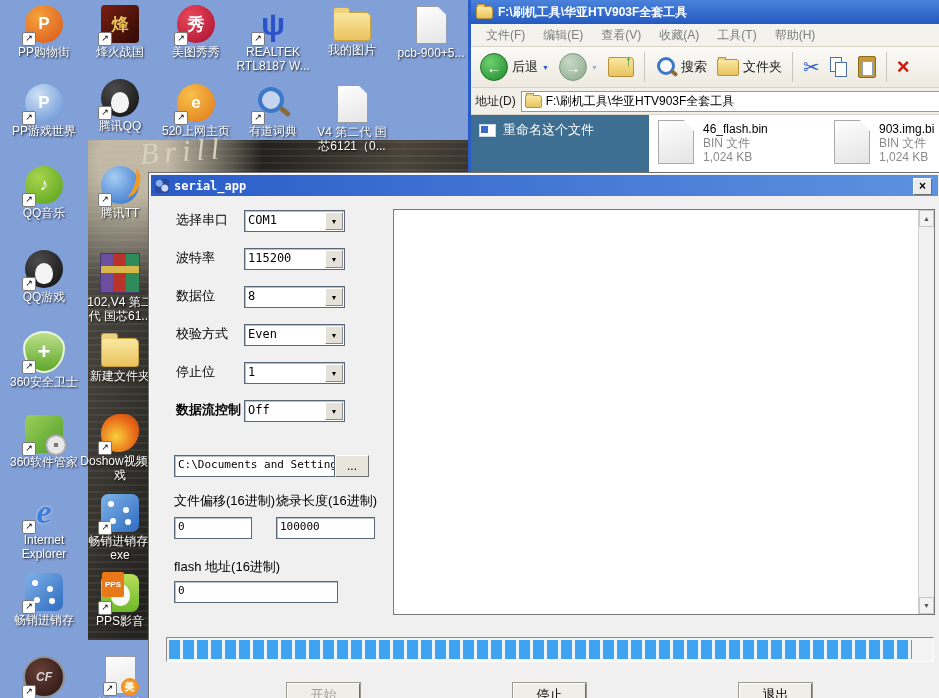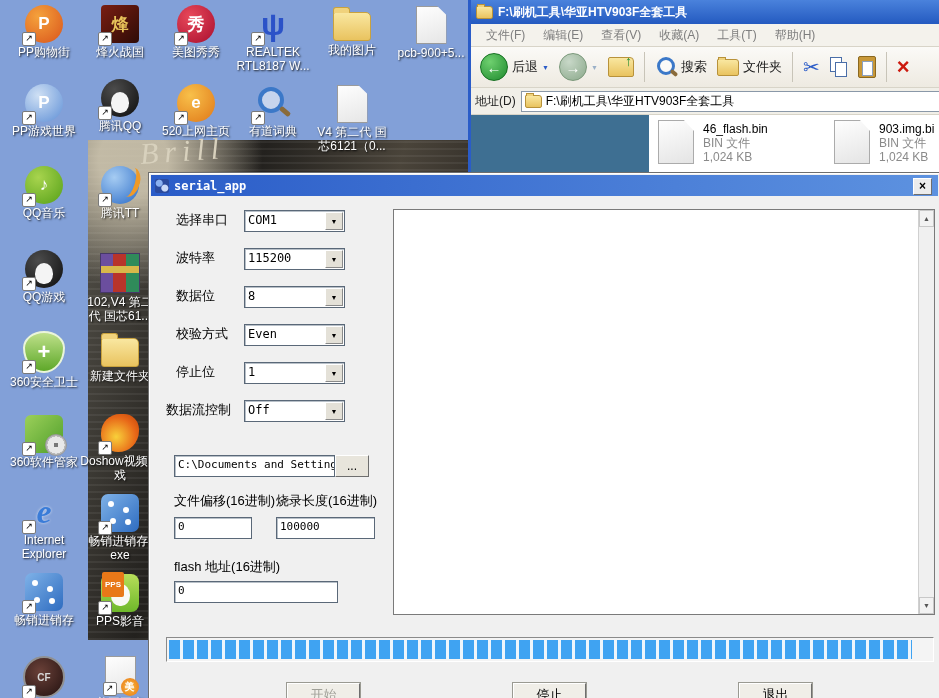--- a/index.html
+++ b/index.html
@@ -61,21 +61,21 @@
     background:#fff;box-shadow:15px 6px 0 #fff,2px 17px 0 #fff,17px 18px 0 #fff;}
   .sh-flame{border-radius:50% 40% 55% 45%;
     background:radial-gradient(circle at 40% 60%,#F8D03A,#E86818 60%,#C04008);}
   .sh-pps{border-radius:8px;background:linear-gradient(#B8DE5A,#6EB82A);}
   .sh-pps::after{content:"";position:absolute;left:10px;top:10px;width:19px;height:22px;
     background:#F8F8F4;border-radius:50% 50% 46% 46%;}
   .sh-pps .glyph{inset:auto;top:-2px;left:1px;font-size:8px;background:#E87818;
     padding:8px 3px;border-radius:2px;z-index:1;}
   .sh-cf{border-radius:50%;border:2px solid #909090;
     background:radial-gradient(circle at 40% 35%,#6A4038,#221110);}
-  .sh-cf .glyph{font-size:10px;color:#D8D8D8;}
+  .sh-cf .glyph{font-size:12px;font-style:italic;color:#D8D8D8;}
   .sh-antenna .glyph{color:#2B52C8;font-size:32px;}
 
   
   .explorer{position:absolute;left:468px;top:0;width:474px;height:172px;z-index:3;
     background:#fff;border-left:3px solid #2A5CC8;overflow:hidden;}
   .x-title{height:24px;background:linear-gradient(#4A82DC,#245AC0);display:flex;
     align-items:center;padding:0 5px;color:#fff;font-size:12px;font-weight:bold;gap:5px;}
   .mini-folder{display:inline-block;width:15px;height:11px;background:linear-gradient(#F9E7A0,#E9C35F);
     border:1px solid #B8923A;border-radius:1px 3px 2px 2px;position:relative;}
   .mini-folder::before{content:"";position:absolute;top:-3px;left:0;width:6px;height:2px;
@@ -456,20 +456,24 @@
     </div>
     <div class="x-addr">
       <span class="addr-label">地址(D)</span>
       <div class="addr-input">
         <span class="mini-folder"></span>
         <span>F:\刷机工具\华亚HTV903F全套工具</span>
       </div>
     </div>
     <div class="x-content">
       <div class="taskpane">
+        <div class="tp-item">
+          <span class="rename-ic"></span>
+          <span>重命名这个文件</span>
+        </div>
       </div>
       <div class="filelist">
           <div class="fitem" style="left: 9px;">
             <div class="file-page"></div>
             <div class="fmeta">
               <div class="fname">46_flash.bin</div>
               <div class="fsub">BIN 文件</div>
               <div class="fsub">1,024 KB</div>
             </div>
           </div>
@@ -522,21 +526,21 @@
           </div>
         </div>
         <div class="frow" style="top: 189px;">
           <span class="flabel" style="left: 27px;">停止位</span>
           <div class="combo">
             <span class="cval">1</span>
             <span class="cbtn">▼</span>
           </div>
         </div>
         <div class="frow" style="top: 227px;">
-          <span class="flabel" style="left: 17px;">数据流控制</span>
+          <span class="flabel" style="left: 27px; font-weight: bold;">数据流控制</span>
           <div class="combo">
             <span class="cval">Off</span>
             <span class="cbtn">▼</span>
           </div>
         </div>
       </div>
 
 
     <div class="frow" style="top:282px;height:22px">
       <div class="textin" style="left:25px;top:0;width:153px">C:\Documents and Settings\Ad</div>

